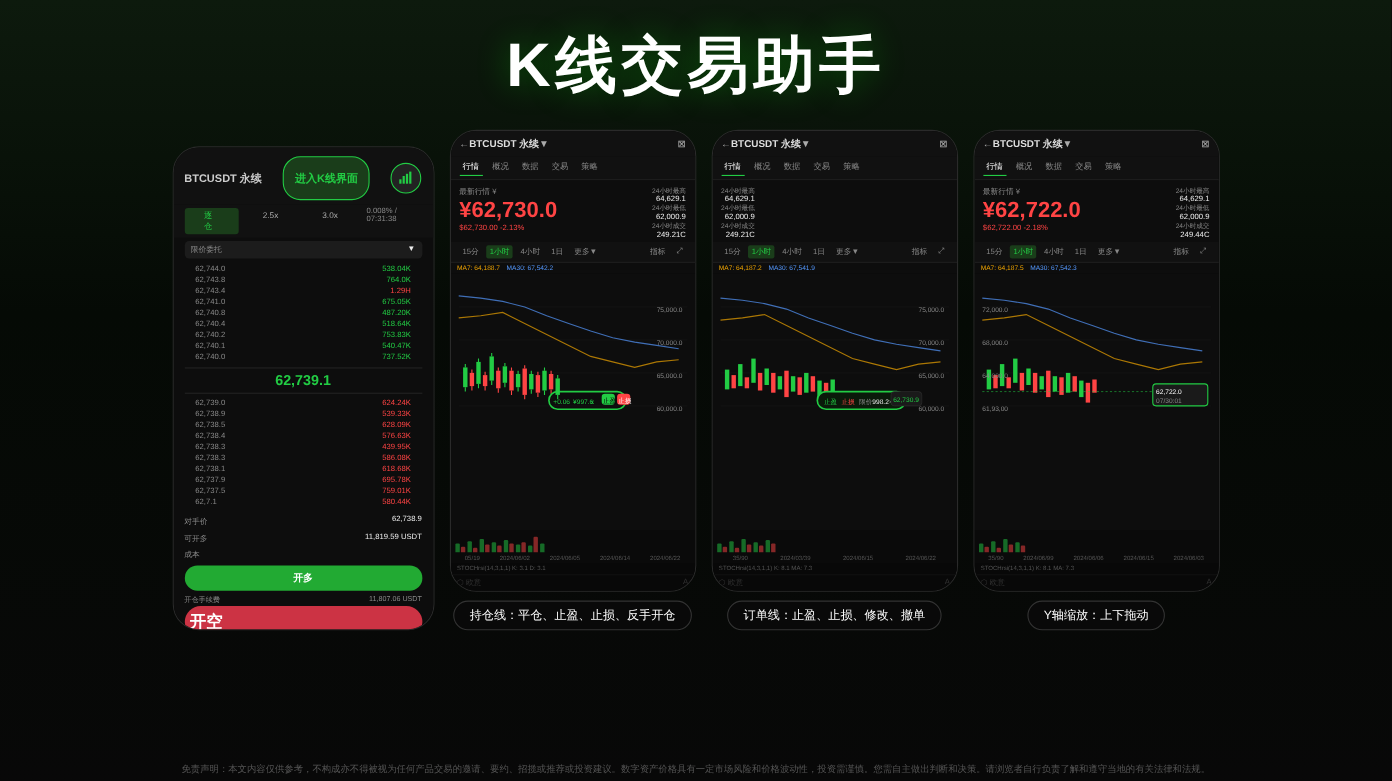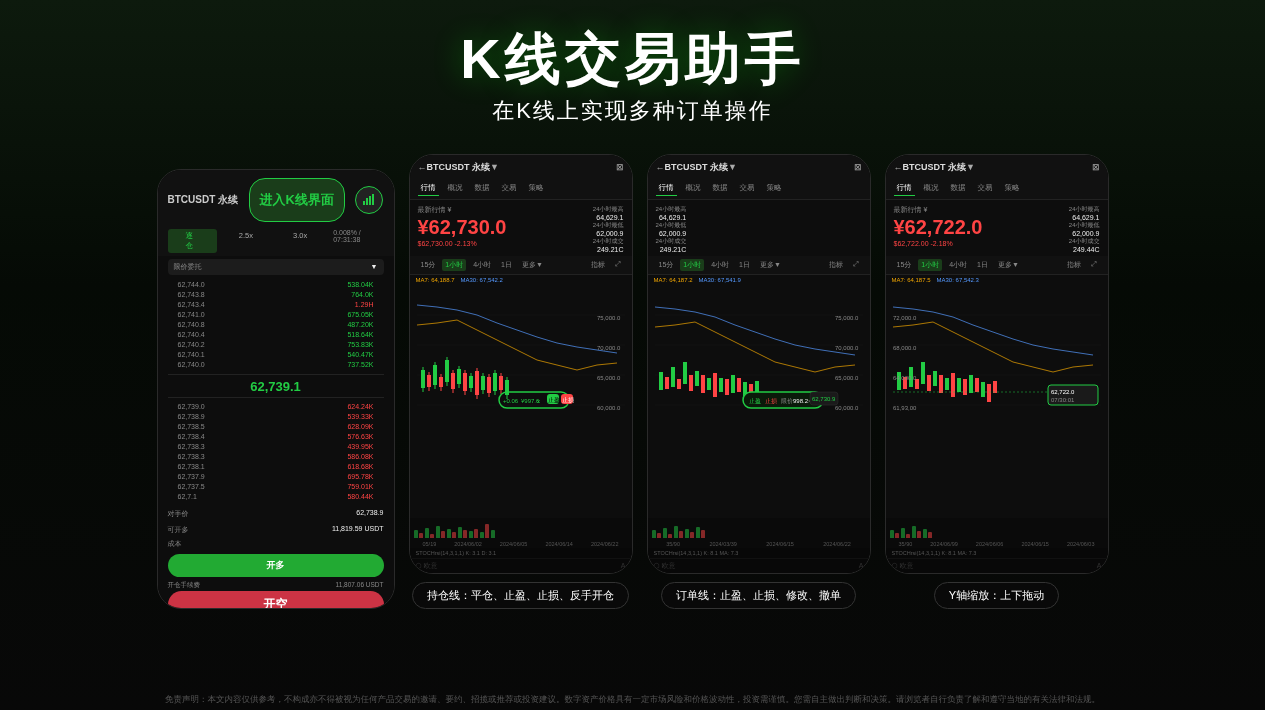--- a/index.html
+++ b/index.html
@@ -94,21 +94,21 @@
       font-size: 10px;
       color: #ccc;
       font-weight: 600;
     }
 
     .p1-enter-btn {
       background: #1a3d1a;
       border: 1.5px solid #22cc44;
       border-radius: 16px;
       padding: 12px 10px;
-      font-size: 13px;
+      font-size: 10px;
       color: #22cc44;
       font-weight: 700;
     }
 
     .p1-chart-icon {
       width: 28px;
       height: 28px;
       background: #222;
       border-radius: 50%;
       border: 1.5px solid #22cc44;
@@ -169,23 +169,23 @@
       padding: 5px;
       font-size: 9px;
       font-weight: 700;
       color: #fff;
     }
 
     .p1-btn-close {
       margin: 0 10px 3px;
       background: #cc3344;
       border-radius: 20px;
-      text-align: center;
+      text-align: left;
       padding: 5px;
-      font-size: 12px;
+      font-size: 15px;
       font-weight: 700;
       color: #fff;
     }
 
     
     .phone-header {
       background: #111;
       padding: 6px 8px 4px;
       display: flex;
       align-items: center;
@@ -316,21 +316,20 @@
       color: #ff4444;
     }
   </style>
 </head>
 <body>
 
 <div class="main-container">
 
   <div class="header">
     <div class="title-main">K线交易助手</div>
-    <div class="title-sub">在K线上实现多种订单操作</div>
   </div>
 
   <div class="phones-row">
 
     <div class="phone-wrapper">
       <div class="phone phone-1">
         <div class="phone-screen">
 
           <div class="p1-header">
             <span class="p1-title">BTCUSDT 永续</span>

